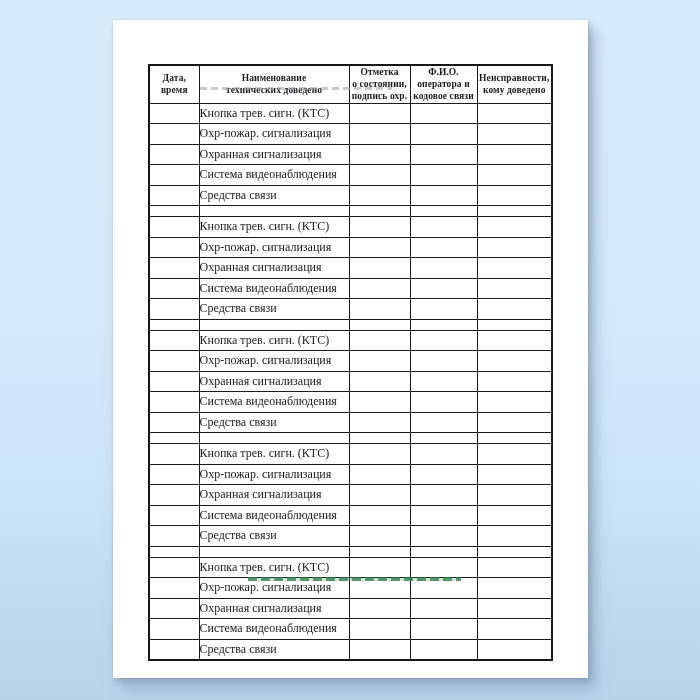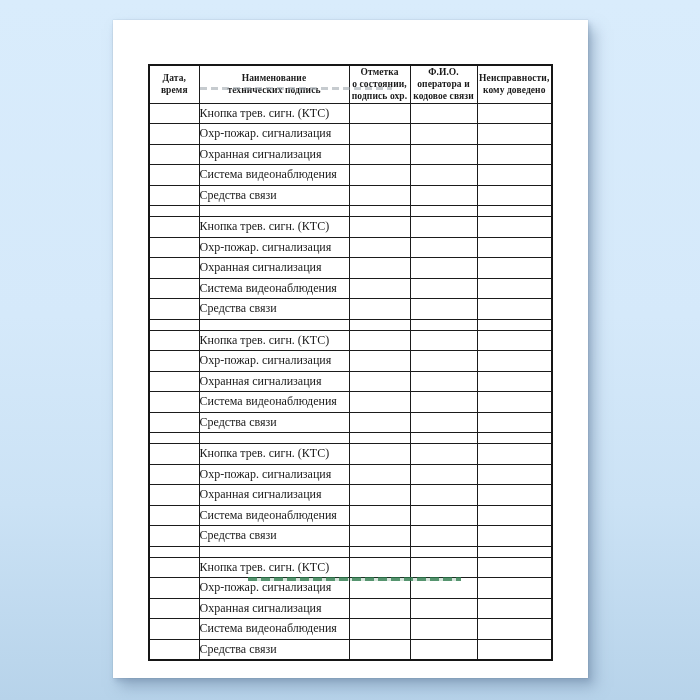--- a/index.html
+++ b/index.html
@@ -98,21 +98,21 @@
       <col style="width:150px">
       <col style="width:61px">
       <col style="width:67px">
       <col style="width:75px">
     </colgroup>
     <tbody id="table-body">
       <tr class="header-row">
         <th>Дата,
 время</th>
         <th>Наименование
-технических подпись</th>
+технических доведено</th>
         <th>Отметка
 о состоянии,
 подпись охр.</th>
         <th>Ф.И.О.
 оператора и
 кодовое связи</th>
         <th>Неисправности,
 кому доведено</th>
       </tr>
     <tr class="data-row">

